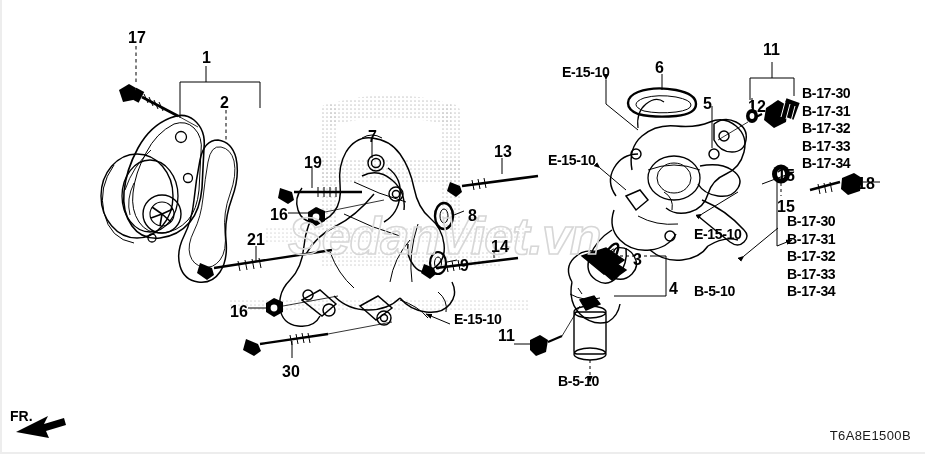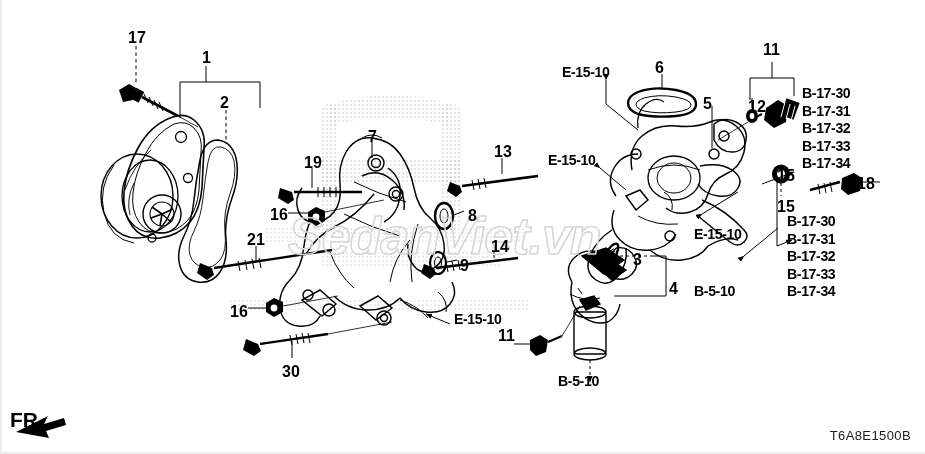--- a/index.html
+++ b/index.html
@@ -50,21 +50,21 @@
     line-height: 17.5px;
     transform: scaleX(0.94);
     transform-origin: left center;
   }
   #fr-mark {
     position: absolute;
     left: 8px;
     top: 408px;
     font-family: "Liberation Sans", sans-serif;
     font-weight: bold;
-    font-size: 21px;
+    font-size: 14px;
     color: #000;
   }
   #part-code {
     position: absolute;
     right: 14px;
     top: 428px;
     font-family: "Liberation Sans", sans-serif;
     font-size: 13px;
     font-weight: normal;
     color: #1a1a1a;

